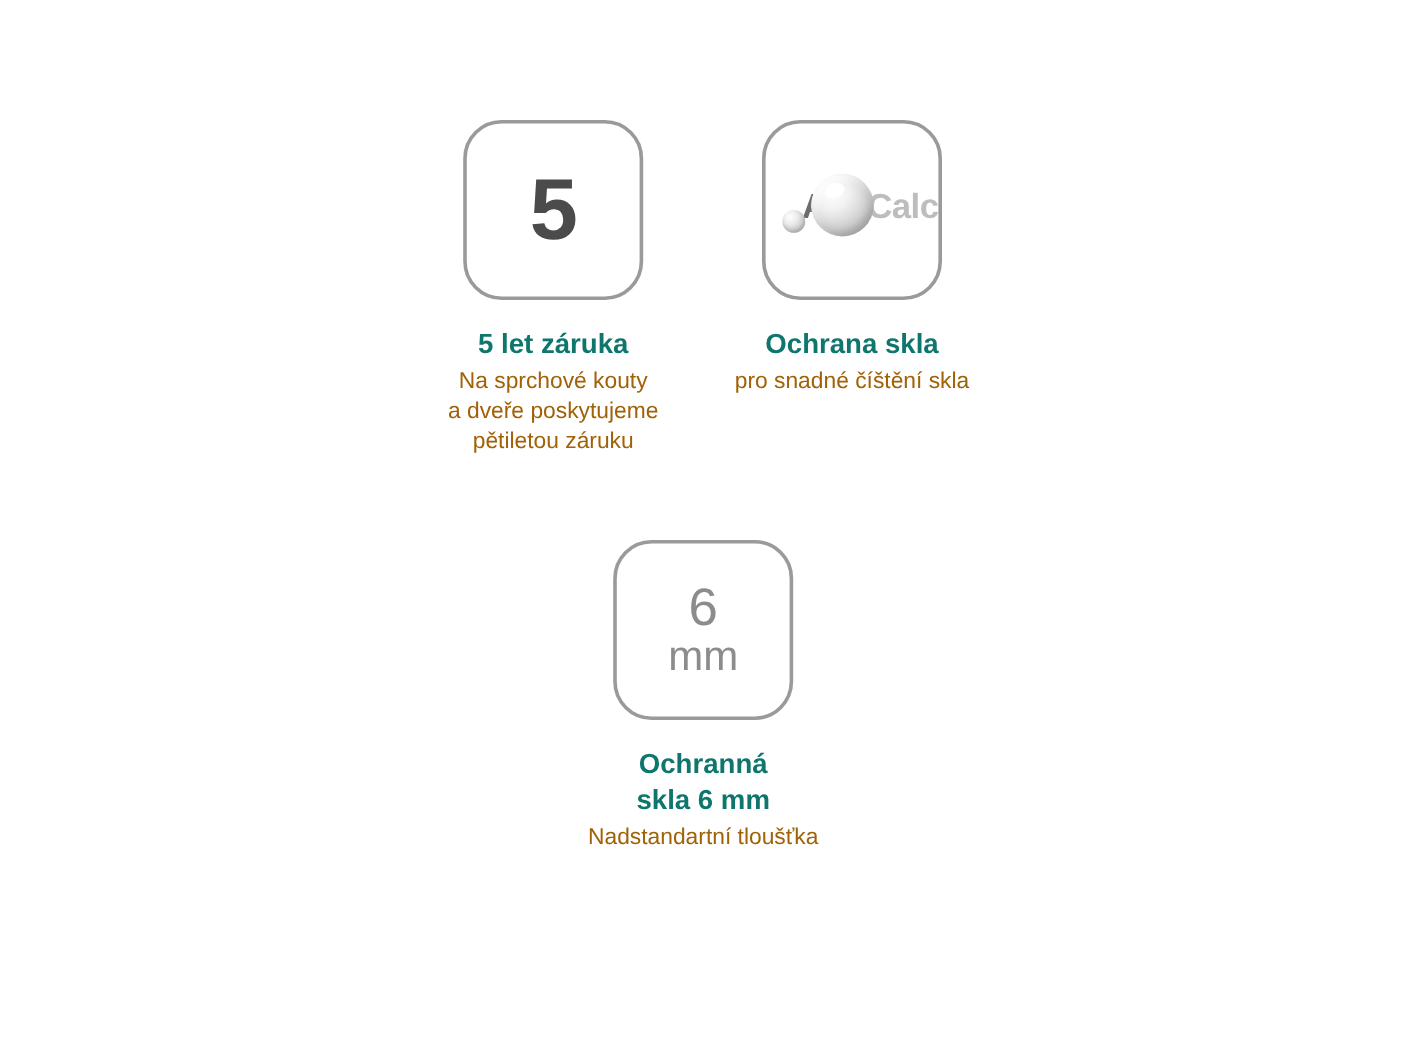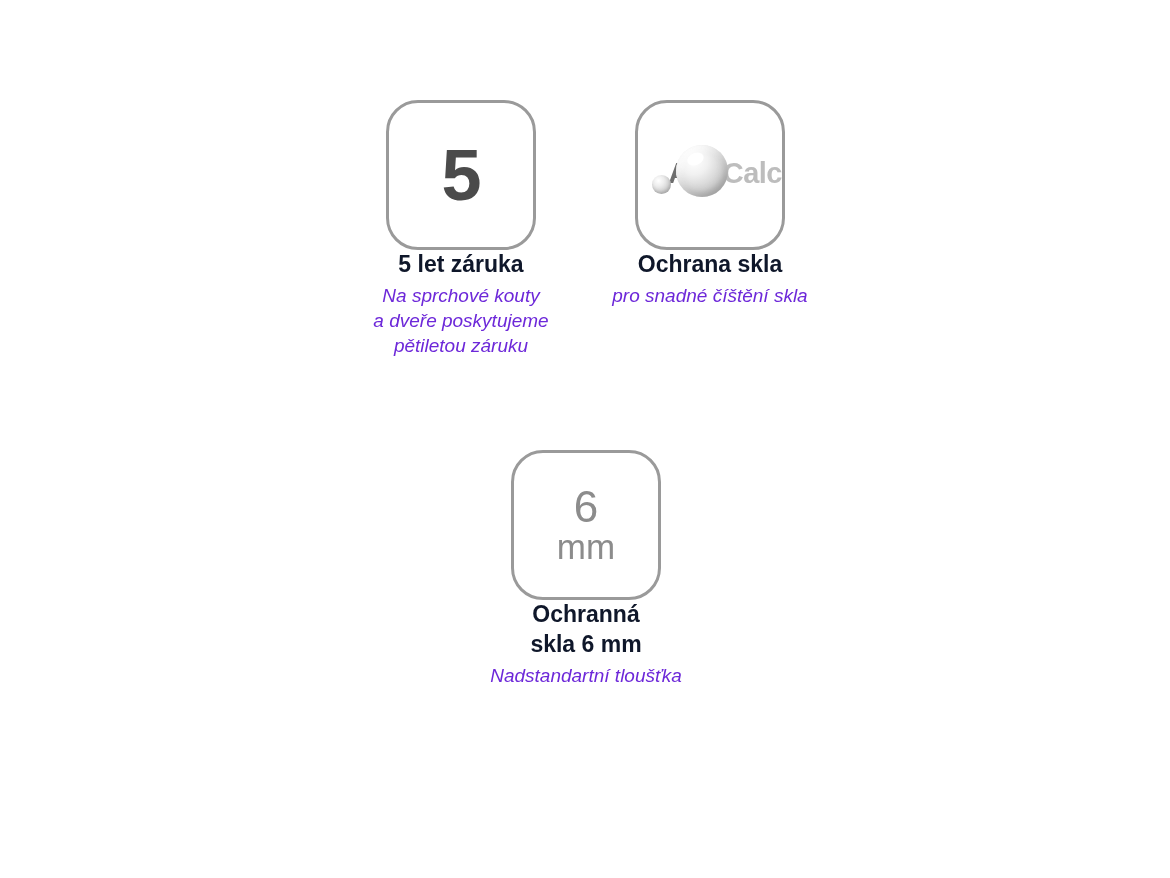--- a/index.html
+++ b/index.html
@@ -114,29 +114,29 @@
     font-weight: bold;
     letter-spacing: -0.5px;
     margin-top: -4px;
   }
   .anticalc-word .anti { color: #6d6d6d; }
   .anticalc-word .calc { color: #bdbdbd; }
 
   .feat-title {
     font-size: 23px;
     font-weight: bold;
-    color: #0f172a;
+    color: #0f766e;
+    margin-top: 22px;
     line-height: 1.3;
   }
   .feat-desc {
     font-size: 19px;
-    color: #6d28d9;
+    color: #a16207;
     margin-top: 3px;
     line-height: 1.32;
-    font-style: italic;
   }
 
   
   #feature-warranty { left: 336px; top: 100px; width: 250px; }
   #feature-glass    { left: 585px; top: 100px; width: 250px; }
   #feature-thickness{ left: 461px; top: 450px; width: 250px; }
 
   
   .logo {
     position: absolute;

